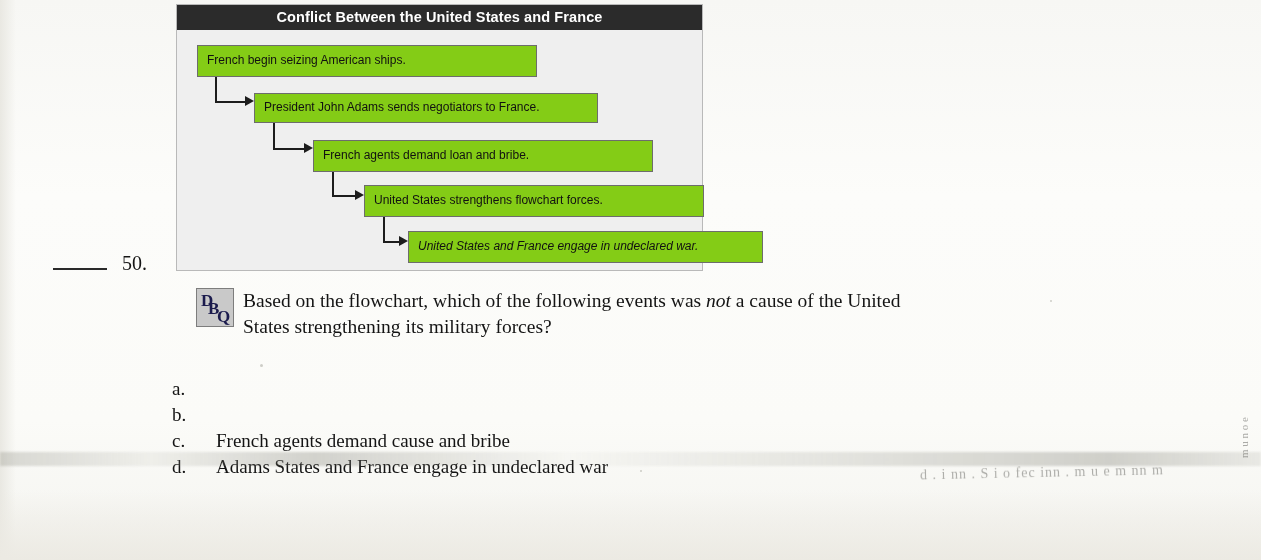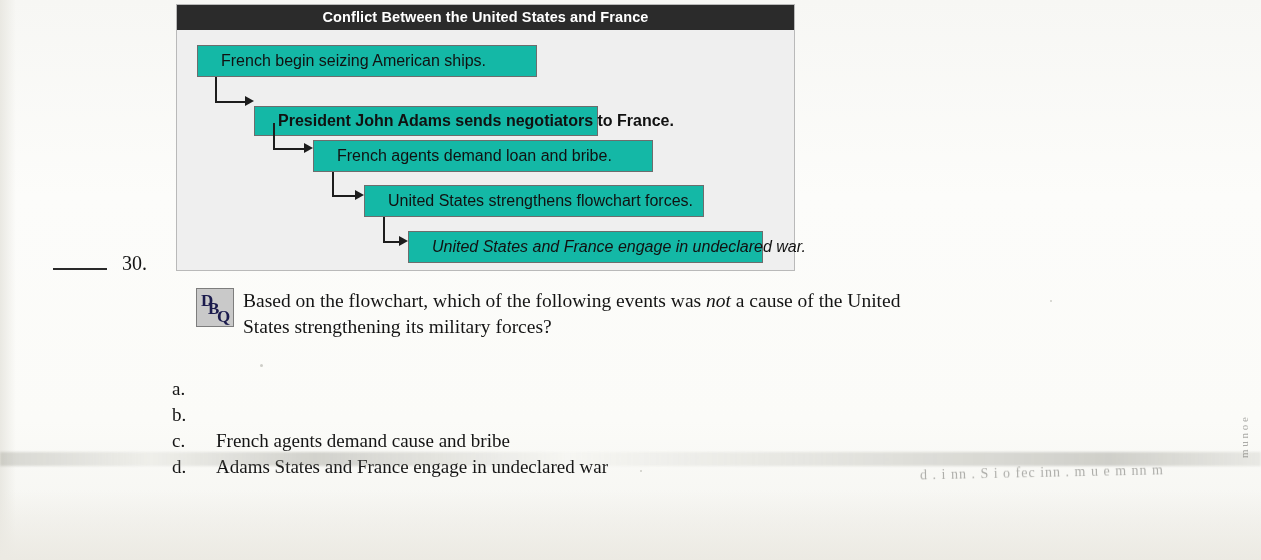--- a/index.html
+++ b/index.html
@@ -36,21 +36,21 @@
     width: 1261px; height: 70px;
     background: linear-gradient(0deg, #eceae3 0%, rgba(253,253,251,0) 100%);
     pointer-events: none;
   }
 
   
   .flowchart {
     position: absolute;
     left: 176px;
     top: 4px;
-    width: 619px;
+    width: 527px;
     height: 267px;
     background: #efefef;
     border: 1px solid #b9b9b9;
     box-sizing: border-box;
   }
   .flow-title {
     position: absolute;
     left: 0; top: 0;
     width: 100%;
     height: 25px;
@@ -59,34 +59,34 @@
     color: #ffffff;
     text-align: center;
     font-family: "Liberation Sans", sans-serif;
     font-weight: bold;
     font-size: 14.5px;
     letter-spacing: 0.1px;
     box-sizing: border-box;
   }
   .flow-box {
     position: absolute;
-    background: #14b8a6;
+    background: #84cc16;
     border: 1px solid #6d6d6d;
     font-family: "Liberation Sans", sans-serif;
-    font-size: 16px;
+    font-size: 12px;
     color: #111111;
     line-height: 1.1;
     display: flex;
     align-items: center;
-    padding-left: 23px;
+    padding-left: 9px;
     box-sizing: border-box;
     white-space: nowrap;
   }
   .fb0 { left: 20px;  top: 40px;  width: 340px; height: 32px; }
-  .fb1 { left: 77px;  top: 101px;  width: 344px; height: 30px; font-weight: bold; }
+  .fb1 { left: 77px;  top: 88px;  width: 344px; height: 30px; }
   .fb2 { left: 136px; top: 135px; width: 340px; height: 32px; }
   .fb3 { left: 187px; top: 180px; width: 340px; height: 32px; }
   .fb4 { left: 231px; top: 226px; width: 355px; height: 32px; font-style: italic; }
 
   .connector { position: absolute; }
   .connector .vline {
     position: absolute;
     left: 0; top: 0;
     width: 1.5px;
     background: #1d1d1d;
@@ -268,21 +268,21 @@
       <div class="arrowhead" style="left:23px; top:18px;"></div>
     </div>
     <div class="connector cn3">
       <div class="vline" style="height:25px;"></div>
       <div class="hline" style="top:24px; width:16px;"></div>
       <div class="arrowhead" style="left:16px; top:19px;"></div>
     </div>
   </div>
 
   <div class="blank-line"></div>
-  <div class="q-number">30.</div>
+  <div class="q-number">50.</div>
 
   <div class="dbq-icon">
     <span class="letter d">D</span>
     <span class="letter b">B</span>
     <span class="letter q">Q</span>
   </div>
 
   <div class="q-text"><span>Based on the flowchart, which of the following events was </span><em>not</em><span> a cause of the United States strengthening its military forces?</span></div>
 
   <div class="choices">

